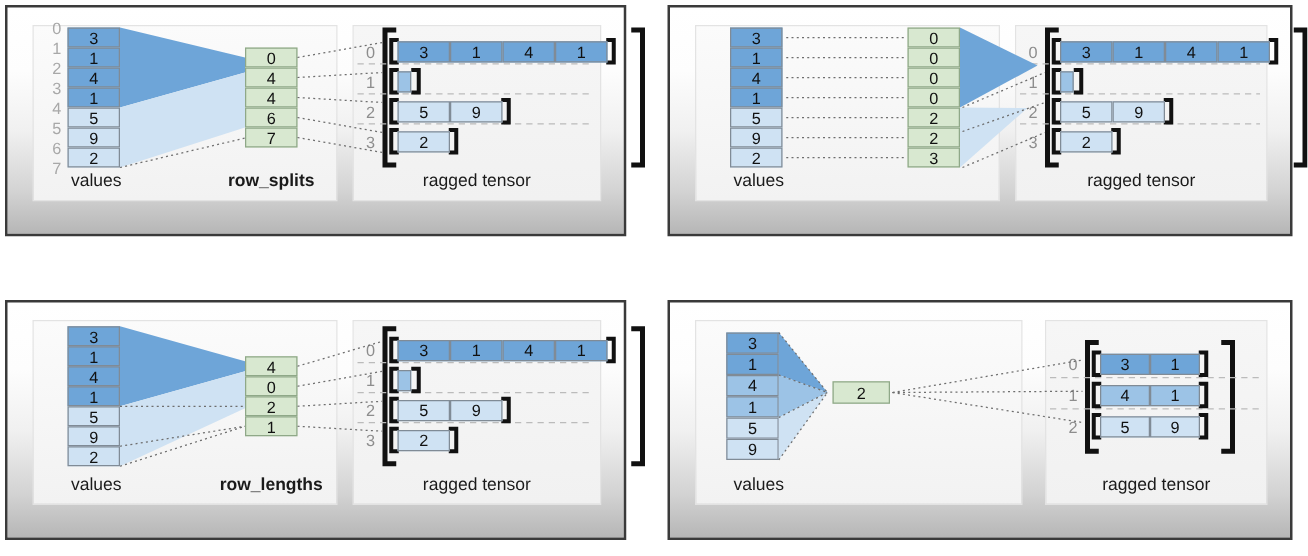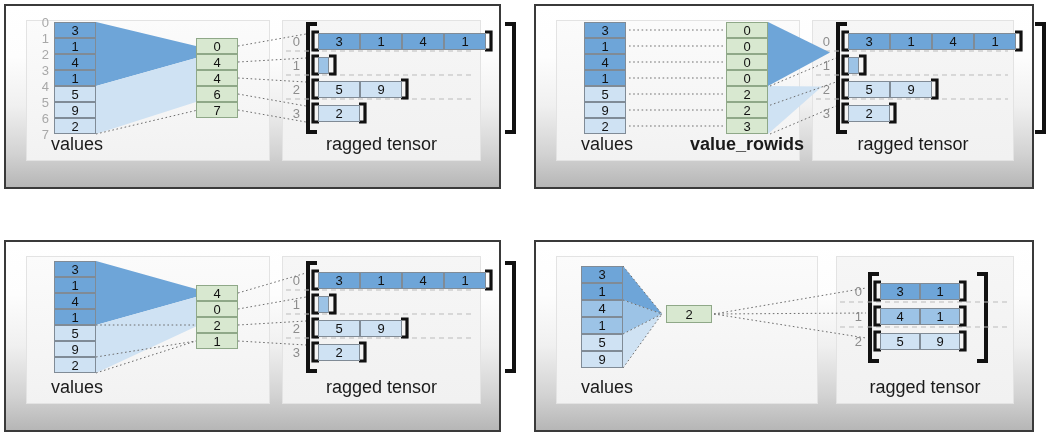--- a/index.html
+++ b/index.html
@@ -32,21 +32,21 @@
     background: #f4f4f4;
     border: 1px solid #e3e3e3;
   }
   .card.left  { background: linear-gradient(to bottom, #fbfbfb, #f2f2f2); }
   .card.right { background: linear-gradient(to bottom, #f6f6f6, #f1f1f1); }
 
   
   .caption {
     position: absolute;
     text-align: center;
-    font-size: 18px;
+    font-size: 14px;
     color: #1a1a1a;
     line-height: 15px;
     white-space: pre-line;
   }
   .caption.bold { font-weight: bold; }
 
   
   .cellcol { position: absolute; }
   .cell {
     position: absolute;
@@ -144,20 +144,21 @@
         <polygon points="90,16 90,80 190,52 190,40" fill="#6ea5d8" opacity="1"></polygon>
         <polygon points="90,80 90,128 190,96 190,52" fill="#cfe2f3" opacity="1"></polygon>
         <line x1="232" y1="40" x2="300" y2="28" stroke="#6e6e6e" stroke-width="1" stroke-dasharray="1.6 2.6"></line>
         <line x1="232" y1="56" x2="300" y2="52" stroke="#6e6e6e" stroke-width="1" stroke-dasharray="1.6 2.6"></line>
         <line x1="232" y1="72" x2="300" y2="76" stroke="#6e6e6e" stroke-width="1" stroke-dasharray="1.6 2.6"></line>
         <line x1="232" y1="88" x2="300" y2="100" stroke="#6e6e6e" stroke-width="1" stroke-dasharray="1.6 2.6"></line>
         <line x1="232" y1="104" x2="300" y2="116" stroke="#6e6e6e" stroke-width="1" stroke-dasharray="1.6 2.6"></line>
         <line x1="90" y1="128" x2="192" y2="104" stroke="#6e6e6e" stroke-width="1" stroke-dasharray="1.6 2.6"></line>
       </svg>
       <div class="caption" style="left: 26px; top: 131px; width: 90px;">values</div>
+      <div class="caption bold" style="left: 146px; top: 131px; width: 130px;">row_splits</div>
       <div class="caption" style="left: 276px; top: 131px; width: 199px;">ragged tensor</div>
     </div>
     <div class="panel tr">
       <div class="card left" style="left: 20px; top: 14px; width: 244px; height: 141px;"></div>
       <div class="card right" style="left: 276px; top: 14px; width: 202px; height: 141px;"></div>
       <div class="cellcol" style="left: 48px; top: 16px; width: 42px; height: 112px;">
         <div class="cell" style="left: 0px; top: 0px; width: 42px; height: 16px; background: rgb(110, 165, 216);">3</div>
         <div class="cell" style="left: 0px; top: 16px; width: 42px; height: 16px; background: rgb(110, 165, 216);">1</div>
         <div class="cell" style="left: 0px; top: 32px; width: 42px; height: 16px; background: rgb(110, 165, 216);">4</div>
         <div class="cell" style="left: 0px; top: 48px; width: 42px; height: 16px; background: rgb(110, 165, 216);">1</div>
@@ -209,21 +210,20 @@
         <line x1="93" y1="88" x2="187" y2="88" stroke="#6e6e6e" stroke-width="1" stroke-dasharray="1.6 2.6"></line>
         <line x1="93" y1="104" x2="187" y2="104" stroke="#6e6e6e" stroke-width="1" stroke-dasharray="1.6 2.6"></line>
         <line x1="93" y1="120" x2="187" y2="120" stroke="#6e6e6e" stroke-width="1" stroke-dasharray="1.6 2.6"></line>
         <polygon points="232,16 232,80 294,46.4" fill="#6ea5d8" opacity="1"></polygon>
         <polygon points="232,80 232,128 286,80.4" fill="#cfe2f3" opacity="1"></polygon>
         <line x1="234" y1="80" x2="300" y2="52" stroke="#6e6e6e" stroke-width="1" stroke-dasharray="1.6 2.6"></line>
         <line x1="234" y1="99.2" x2="300" y2="76" stroke="#6e6e6e" stroke-width="1" stroke-dasharray="1.6 2.6"></line>
         <line x1="234" y1="128" x2="300" y2="100" stroke="#6e6e6e" stroke-width="1" stroke-dasharray="1.6 2.6"></line>
       </svg>
       <div class="caption" style="left: 26px; top: 131px; width: 90px;">values</div>
-      <div class="caption bold" style="left: 146px; top: 131px; width: 130px;">value_rowids</div>
       <div class="caption" style="left: 276px; top: 131px; width: 202px;">ragged tensor</div>
     </div>
     <div class="panel bl">
       <div class="card left" style="left: 20px; top: 14px; width: 244px; height: 148px;"></div>
       <div class="card right" style="left: 276px; top: 14px; width: 199px; height: 148px;"></div>
       <div class="cellcol" style="left: 48px; top: 19px; width: 42px; height: 112px;">
         <div class="cell" style="left: 0px; top: 0px; width: 42px; height: 16px; background: rgb(110, 165, 216);">3</div>
         <div class="cell" style="left: 0px; top: 16px; width: 42px; height: 16px; background: rgb(110, 165, 216);">1</div>
         <div class="cell" style="left: 0px; top: 32px; width: 42px; height: 16px; background: rgb(110, 165, 216);">4</div>
         <div class="cell" style="left: 0px; top: 48px; width: 42px; height: 16px; background: rgb(110, 165, 216);">1</div>
@@ -269,20 +269,21 @@
         <polygon points="90,83 90,131 190,84.6 190,55" fill="#cfe2f3" opacity="1"></polygon>
         <line x1="90" y1="83" x2="190" y2="83" stroke="#6e6e6e" stroke-width="1" stroke-dasharray="1.6 2.6"></line>
         <line x1="90" y1="115" x2="190" y2="99" stroke="#6e6e6e" stroke-width="1" stroke-dasharray="1.6 2.6"></line>
         <line x1="90" y1="131" x2="190" y2="99" stroke="#6e6e6e" stroke-width="1" stroke-dasharray="1.6 2.6"></line>
         <line x1="232" y1="51" x2="300" y2="31" stroke="#6e6e6e" stroke-width="1" stroke-dasharray="1.6 2.6"></line>
         <line x1="232" y1="67" x2="300" y2="55" stroke="#6e6e6e" stroke-width="1" stroke-dasharray="1.6 2.6"></line>
         <line x1="232" y1="83" x2="300" y2="79" stroke="#6e6e6e" stroke-width="1" stroke-dasharray="1.6 2.6"></line>
         <line x1="232" y1="99" x2="300" y2="103" stroke="#6e6e6e" stroke-width="1" stroke-dasharray="1.6 2.6"></line>
       </svg>
       <div class="caption" style="left: 26px; top: 138px; width: 90px;">values</div>
+      <div class="caption bold" style="left: 146px; top: 138px; width: 130px;">row_lengths</div>
       <div class="caption" style="left: 276px; top: 138px; width: 199px;">ragged tensor</div>
     </div>
     <div class="panel br">
       <div class="card left" style="left: 20px; top: 14px; width: 262px; height: 148px;"></div>
       <div class="card right" style="left: 300px; top: 14px; width: 178px; height: 148px;"></div>
       <div class="cellcol" style="left: 45px; top: 24px; width: 42px; height: 102px;">
         <div class="cell" style="left: 0px; top: 0px; width: 42px; height: 17px; background: rgb(110, 165, 216);">3</div>
         <div class="cell" style="left: 0px; top: 17px; width: 42px; height: 17px; background: rgb(110, 165, 216);">1</div>
         <div class="cell" style="left: 0px; top: 34px; width: 42px; height: 17px; background: rgb(156, 195, 230);">4</div>
         <div class="cell" style="left: 0px; top: 51px; width: 42px; height: 17px; background: rgb(156, 195, 230);">1</div>

